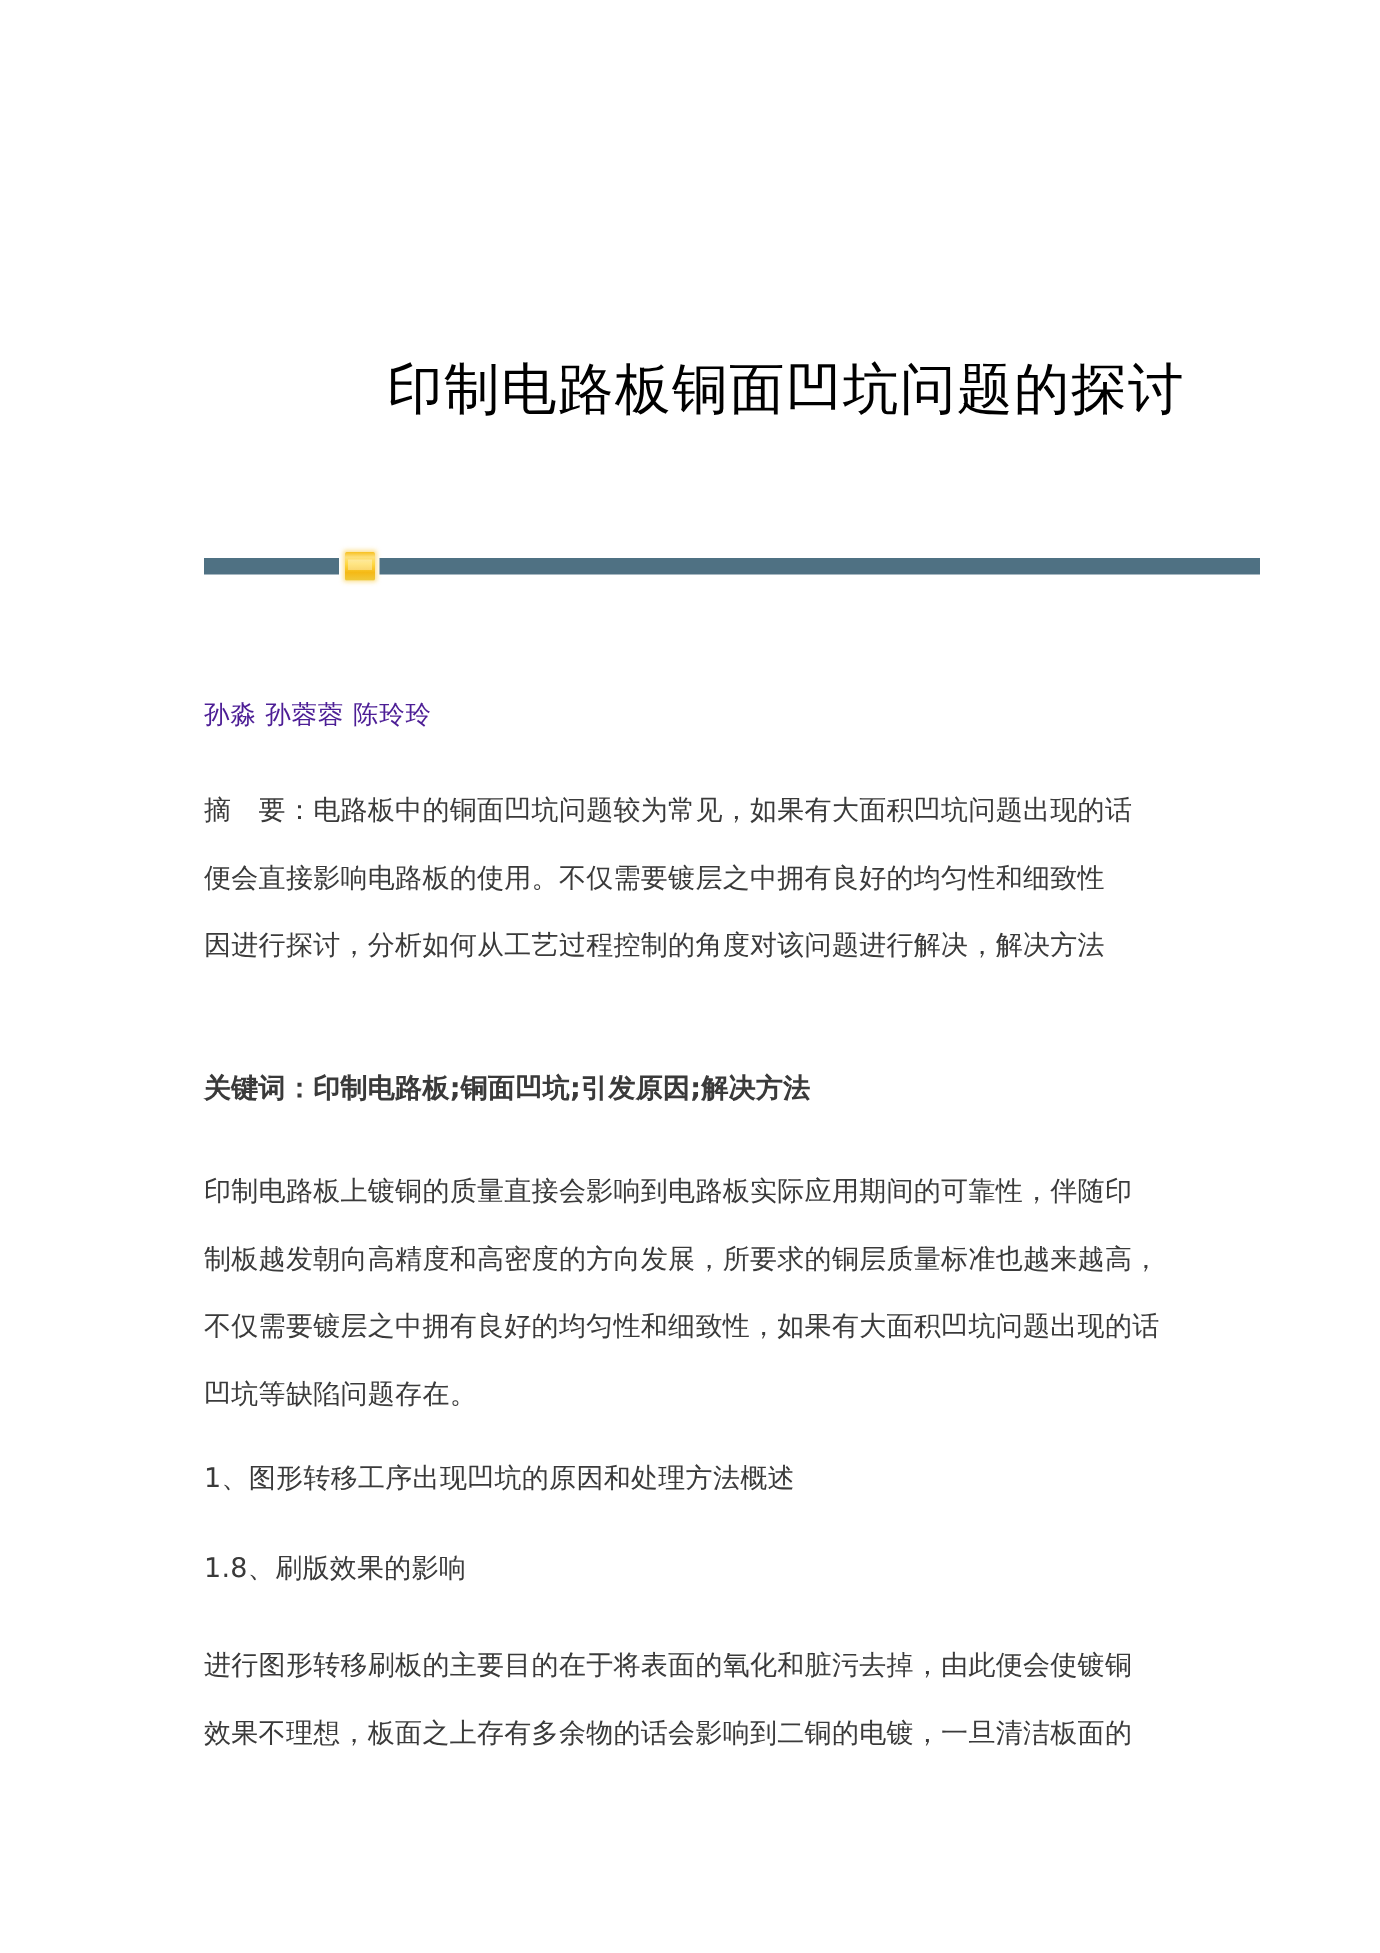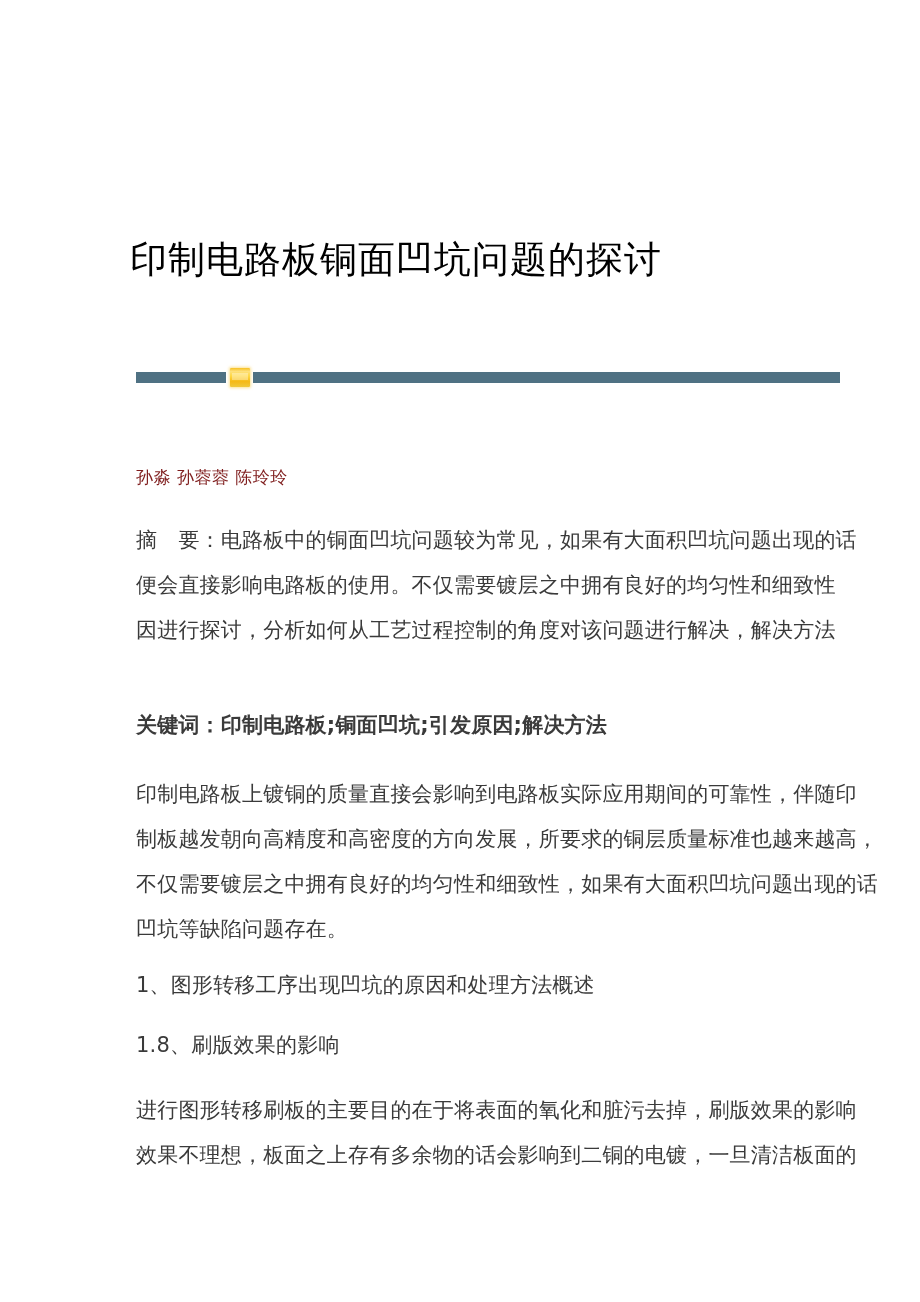--- a/index.html
+++ b/index.html
@@ -24,21 +24,21 @@
     background: #ffffff;
     overflow: hidden;
   }
 
   
   .doc-title {
     position: absolute;
     left: 130px;
     top: 206px;
     width: 660px;
-    text-align: left;
+    text-align: right;
     font-family: "DejaVu Sans", sans-serif;
     font-size: 37px;
     line-height: 58px;
     letter-spacing: 1px;
     color: #000000;
     font-weight: 400;
     white-space: nowrap;
   }
 
   
@@ -91,30 +91,30 @@
   }
 
   
   .authors {
     position: absolute;
     left: 136px;
     top: 462px;
     width: 660px;
     font-size: 17px;
     line-height: 30px;
-    color: #7f1d1d;
+    color: #4c1d95;
     letter-spacing: 0.5px;
     white-space: nowrap;
   }
 
   .para {
     position: absolute;
     left: 136px;
     width: 660px;
-    font-size: 21px;
+    font-size: 18px;
     line-height: 45px;
     color: #3a3a3a;
     letter-spacing: 0.2px;
   }
   .para .line {
     display: block;
     white-space: nowrap;
   }
 
   #abstract   { top: 518px; }
@@ -158,17 +158,17 @@
 
   <div class="para" id="heading-1">
     <span class="line">1、图形转移工序出现凹坑的原因和处理方法概述</span>
   </div>
 
   <div class="para" id="heading-11">
     <span class="line">1.8、刷版效果的影响</span>
   </div>
 
   <div class="para" id="body-2">
-    <span class="line">进行图形转移刷板的主要目的在于将表面的氧化和脏污去掉，刷版效果的影响</span>
+    <span class="line">进行图形转移刷板的主要目的在于将表面的氧化和脏污去掉，由此便会使镀铜</span>
     <span class="line">效果不理想，板面之上存有多余物的话会影响到二铜的电镀，一旦清洁板面的</span>
   </div>
 
 </div>
 
 </body></html>

